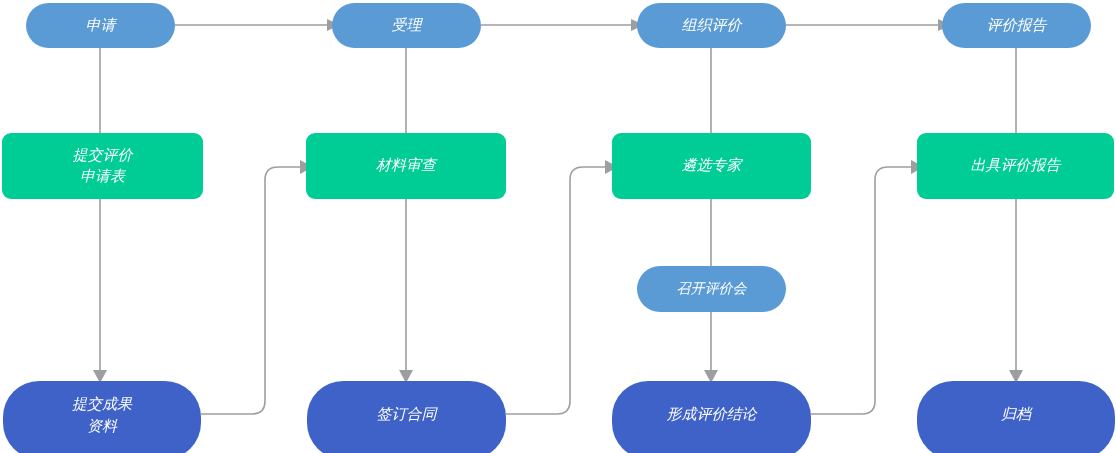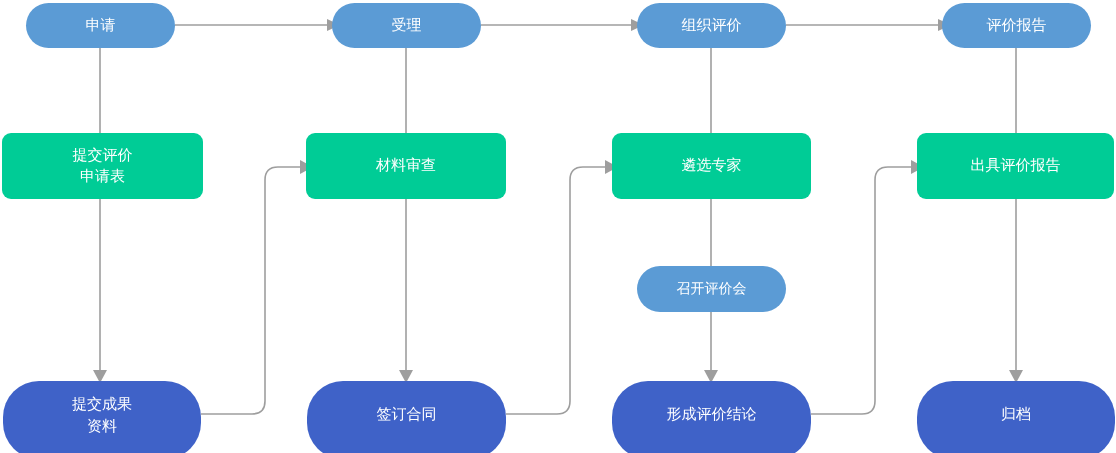--- a/index.html
+++ b/index.html
@@ -9,20 +9,21 @@
   }
   body {
     font-family: "Liberation Sans", "DejaVu Sans", sans-serif;
   }
   #flow-root {
     position: relative;
     width: 1116px;
     height: 453px;
     overflow: hidden;
     background: #ffffff;
+    font-style: italic;
   }
   #flow-svg {
     position: absolute;
     left: 0;
     top: 0;
     width: 1116px;
     height: 453px;
   }
   .node-label {
     fill: #ffffff;

